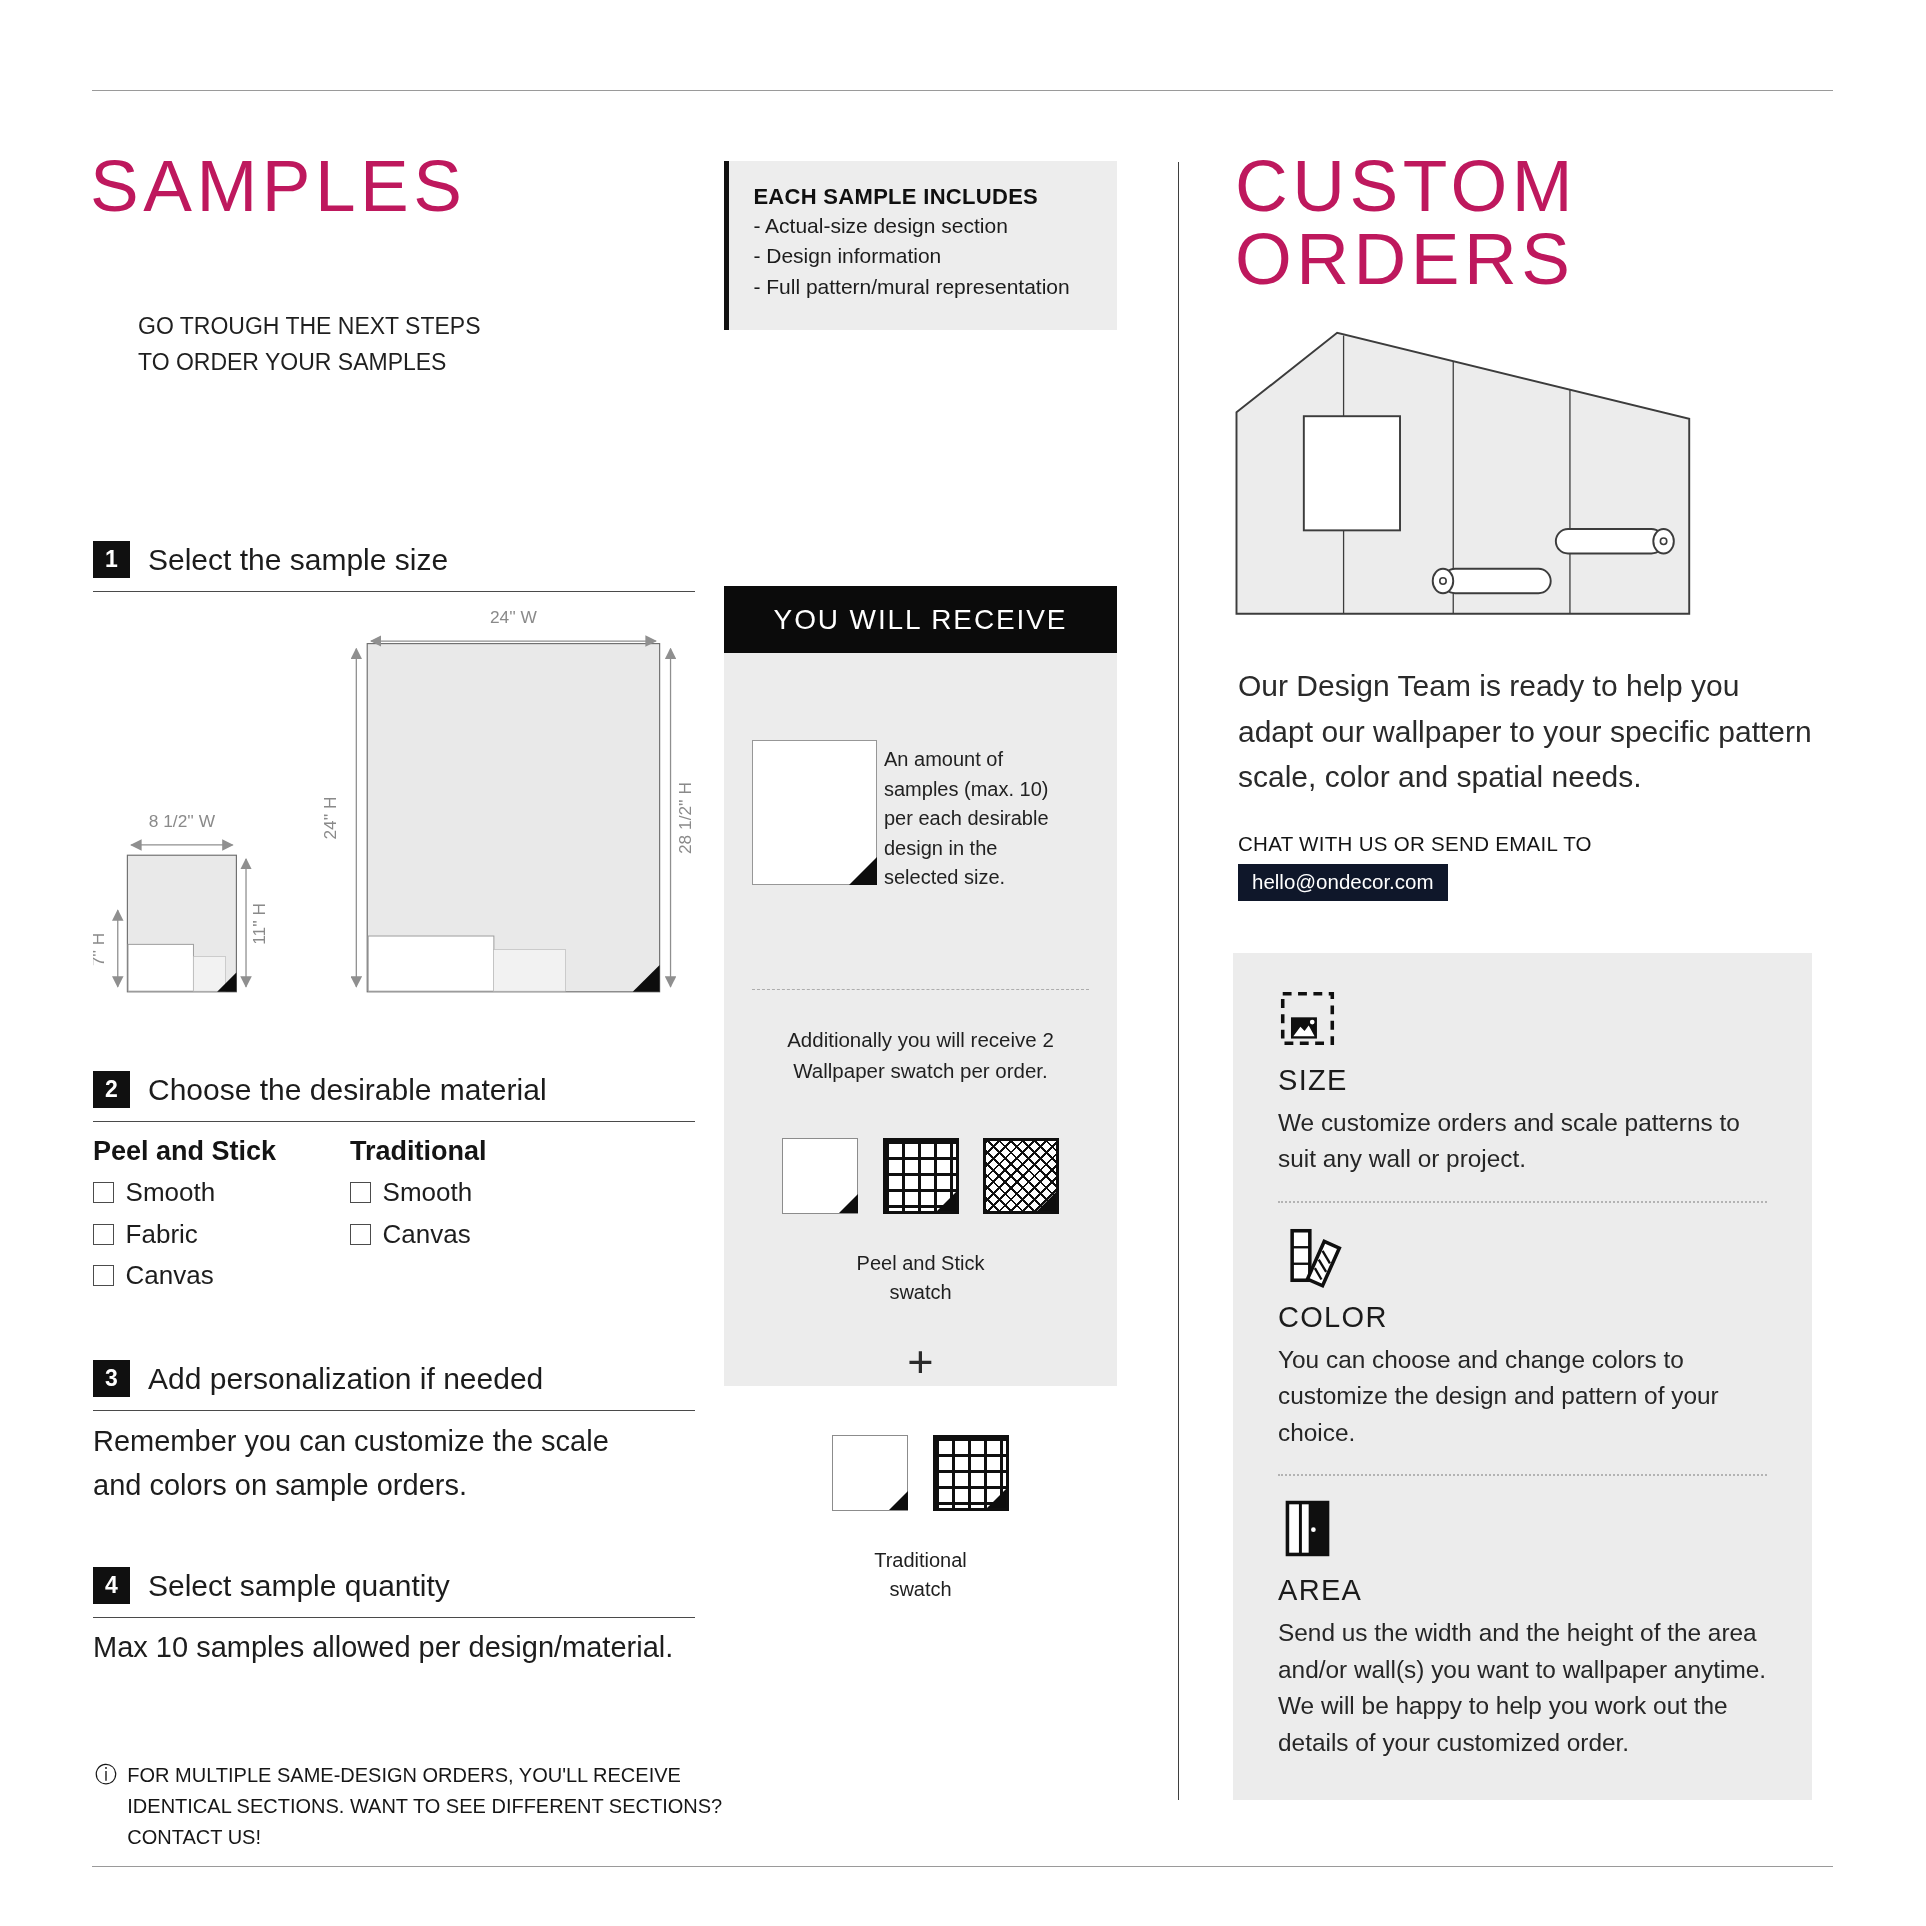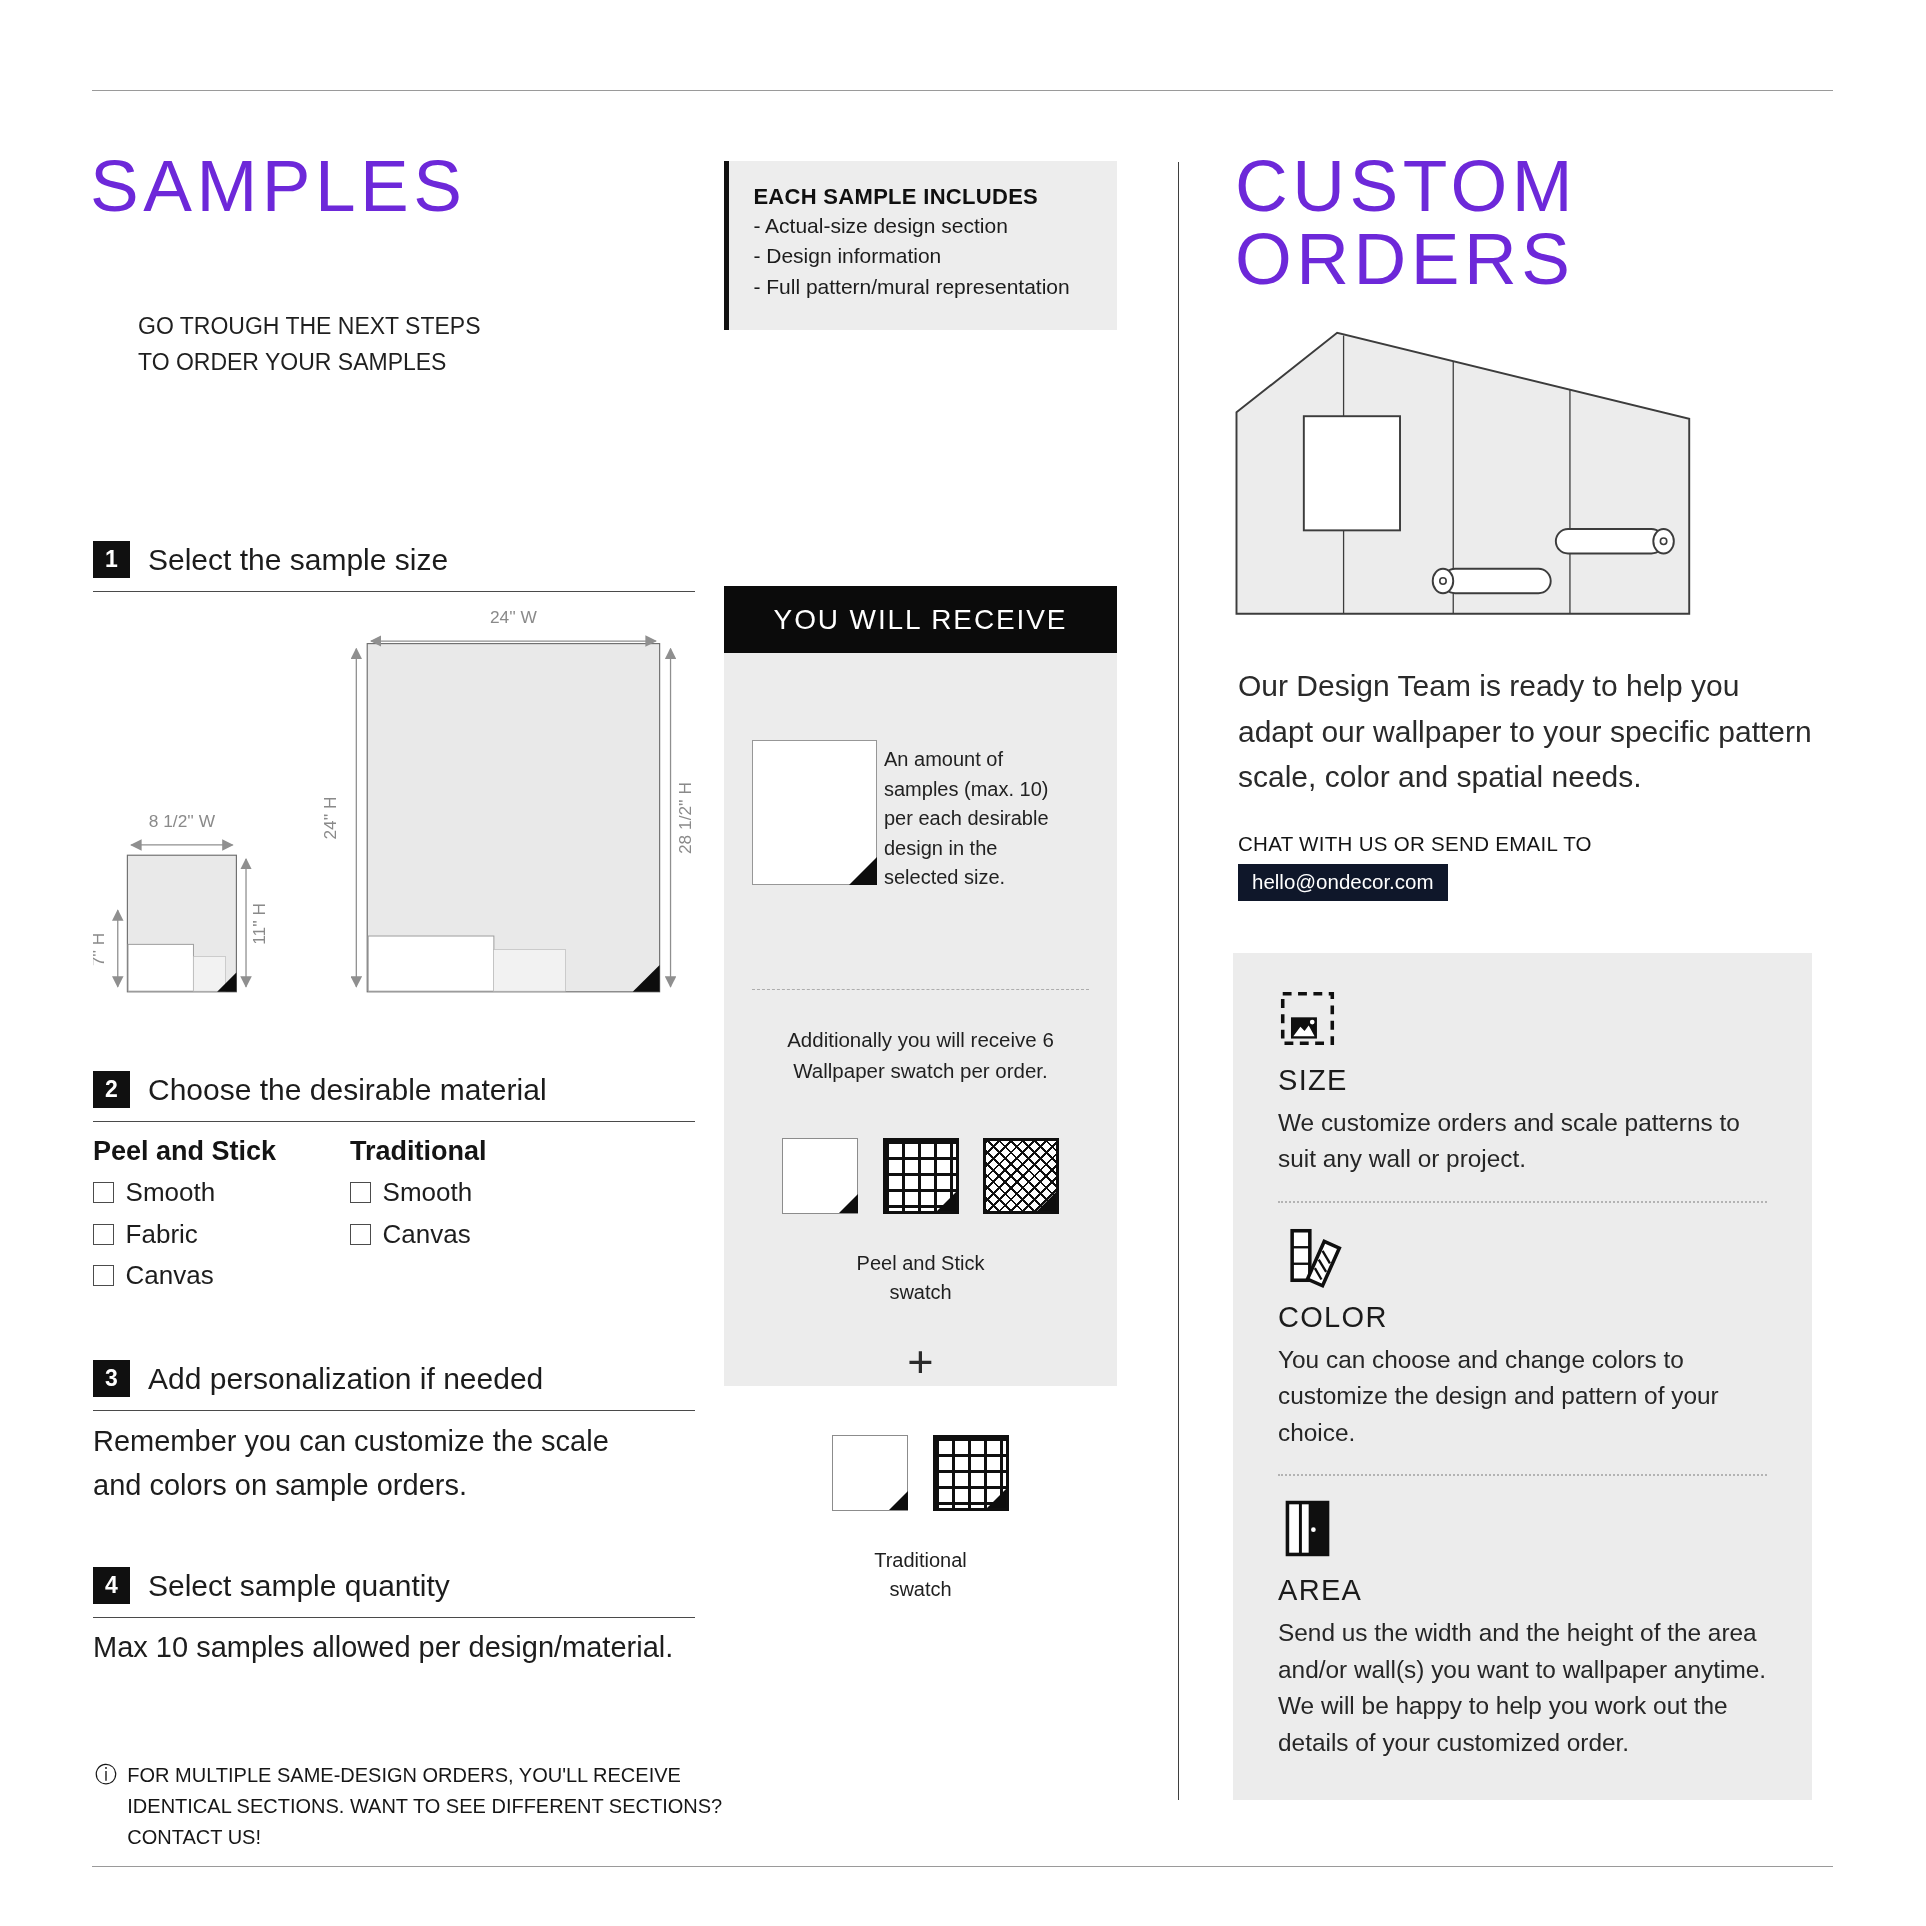--- a/index.html
+++ b/index.html
@@ -2,21 +2,21 @@
 <html style="font-size:10.3px"><head>
 <meta charset="utf-8">
 <style>
   html,body{margin:0;padding:0;}
   body{width:1926px;height:1926px;background:#ffffff;font-family:"Liberation Sans",sans-serif;color:#1e1e1e;}
   #page{position:relative;width:1926px;height:1926px;overflow:hidden;background:#fff;}
   .abs{position:absolute;}
   .hrule{position:absolute;height:1.3px;background:#9a9a9a;}
   .vrule{position:absolute;width:1.3px;background:#3f3f3f;}
 
-  .big-title{font-size:73px;font-weight:300;letter-spacing:4.5px;color:#6d28d9;line-height:1;}
+  .big-title{font-size:73px;font-weight:300;letter-spacing:4.5px;color:#be185d;line-height:1;}
   .intro{font-size:23px;line-height:1.55;color:#1f1f1f;white-space:pre-line;margin-left:44px;}
 
   .includes-box{left:724px;top:161px;width:393px;box-sizing:border-box;background:#ededed;border-left:5.1px solid #101010;padding:23px 22px 28px 24.4px;}
   .includes-title{font-size:22px;font-weight:bold;color:#101010;letter-spacing:0.3px;}
   .includes-items{margin-top:1px;font-size:21px;line-height:1.45;color:#1c1c1c;}
   .includes-item{padding-left:15.4px;text-indent:-15.4px;}
 
   .step{position:absolute;left:93px;width:602px;border-bottom:1.3px solid #4a4a4a;padding-bottom:13px;display:flex;align-items:center;gap:18px;}
   .step-num{width:37px;height:37px;background:#101010;color:#fff;font-size:23px;font-weight:bold;display:flex;align-items:center;justify-content:center;flex:0 0 auto;}
   .step-title{font-size:30px;color:#1c1c1c;}
@@ -178,21 +178,21 @@
 
     <div class="sheet-row">
       <div class="sheet">
         <div class="fold"></div>
       </div>
       <div class="sheet-text">An amount of samples (max. 10) per each desirable design in the selected size.</div>
     </div>
 
     <div class="dash-div"></div>
 
-    <div class="add-text">Additionally you will receive 6 Wallpaper swatch per order.</div>
+    <div class="add-text">Additionally you will receive 2 Wallpaper swatch per order.</div>
 
     <div class="swatch-row">
       <div class="swatch plain">
           <div class="fold fold-sm"></div>
         </div>
       <div class="swatch grid">
           <div class="fold fold-sm"></div>
         </div>
       <div class="swatch cross">
           <div class="fold fold-sm"></div>

